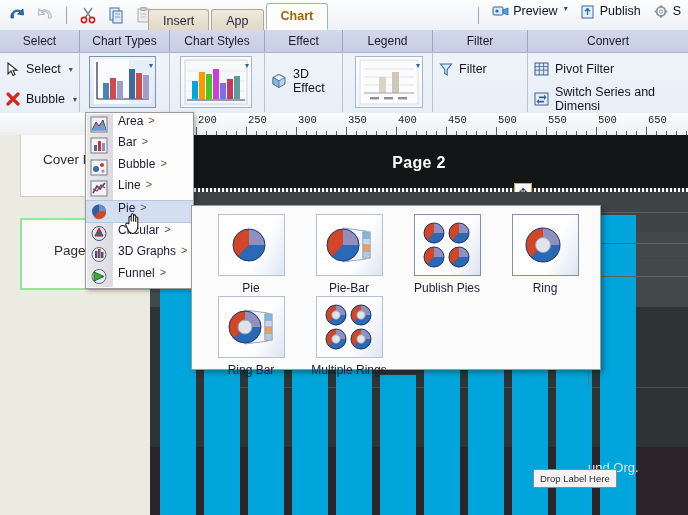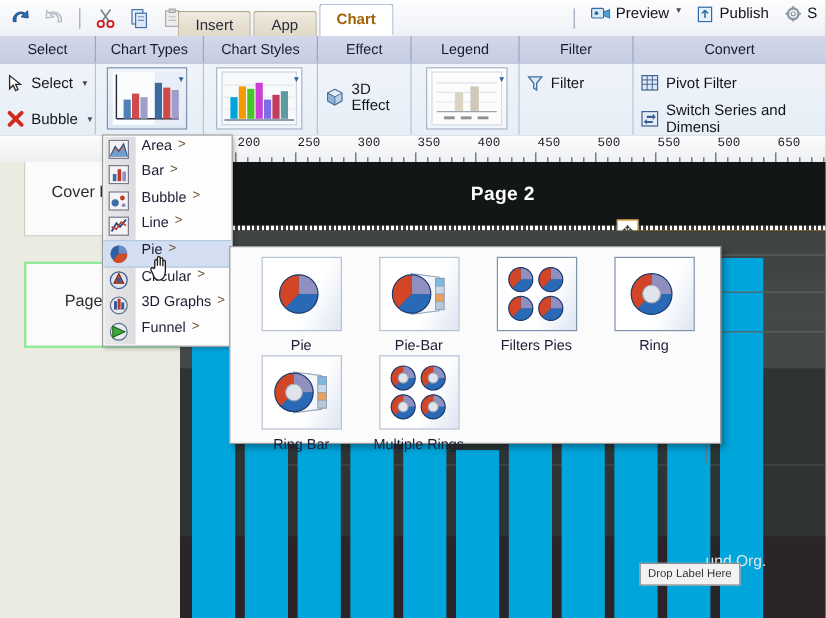--- a/index.html
+++ b/index.html
@@ -670,21 +670,21 @@
               <path d="M17 39 L27 39 A10 10 0 0 1 10 46.2 Z" fill="#2a69b5"></path>
               <path d="M17 39 L10 46.2 A10 10 0 0 1 17 29 Z" fill="#d24527"></path>
               <circle cx="17" cy="39" r="10" fill="none" stroke="#1d3d6e" stroke-width="1"></circle>
               <circle cx="42" cy="39" r="10" fill="#23559b"></circle>
               <path d="M42 39 L42 29 A10 10 0 0 1 52 39 Z" fill="#8f8fc0"></path>
               <path d="M42 39 L52 39 A10 10 0 0 1 35 46.2 Z" fill="#2a69b5"></path>
               <path d="M42 39 L35 46.2 A10 10 0 0 1 42 29 Z" fill="#d24527"></path>
               <circle cx="42" cy="39" r="10" fill="none" stroke="#1d3d6e" stroke-width="1"></circle>
             </svg>
           </div>
-          <div class="gal-label">Filters Pies</div>
+          <div class="gal-label">Publish Pies</div>
         </div>
         <div class="gal-cell" style="left:304px;top:8px">
           <div class="gal-thumb" style="border-color:#7f93ad">
             <svg width="60" height="54" viewBox="0 0 60 54">
               <circle cx="28" cy="27" r="17" fill="#23559b"></circle>
               <path d="M28 27 L28 10 A17 17 0 0 1 45 27 Z" fill="#8f8fc0"></path>
               <path d="M28 27 L45 27 A17 17 0 0 1 16.1 39.24 Z" fill="#2a69b5"></path>
               <path d="M28 27 L16.1 39.24 A17 17 0 0 1 28 10 Z" fill="#d24527"></path>
               <circle cx="28" cy="27" r="17" fill="none" stroke="#1d3d6e" stroke-width="1"></circle>
               <circle cx="28" cy="27" r="7.5" fill="#dfe3ea" stroke="#9aa3b2"></circle>

